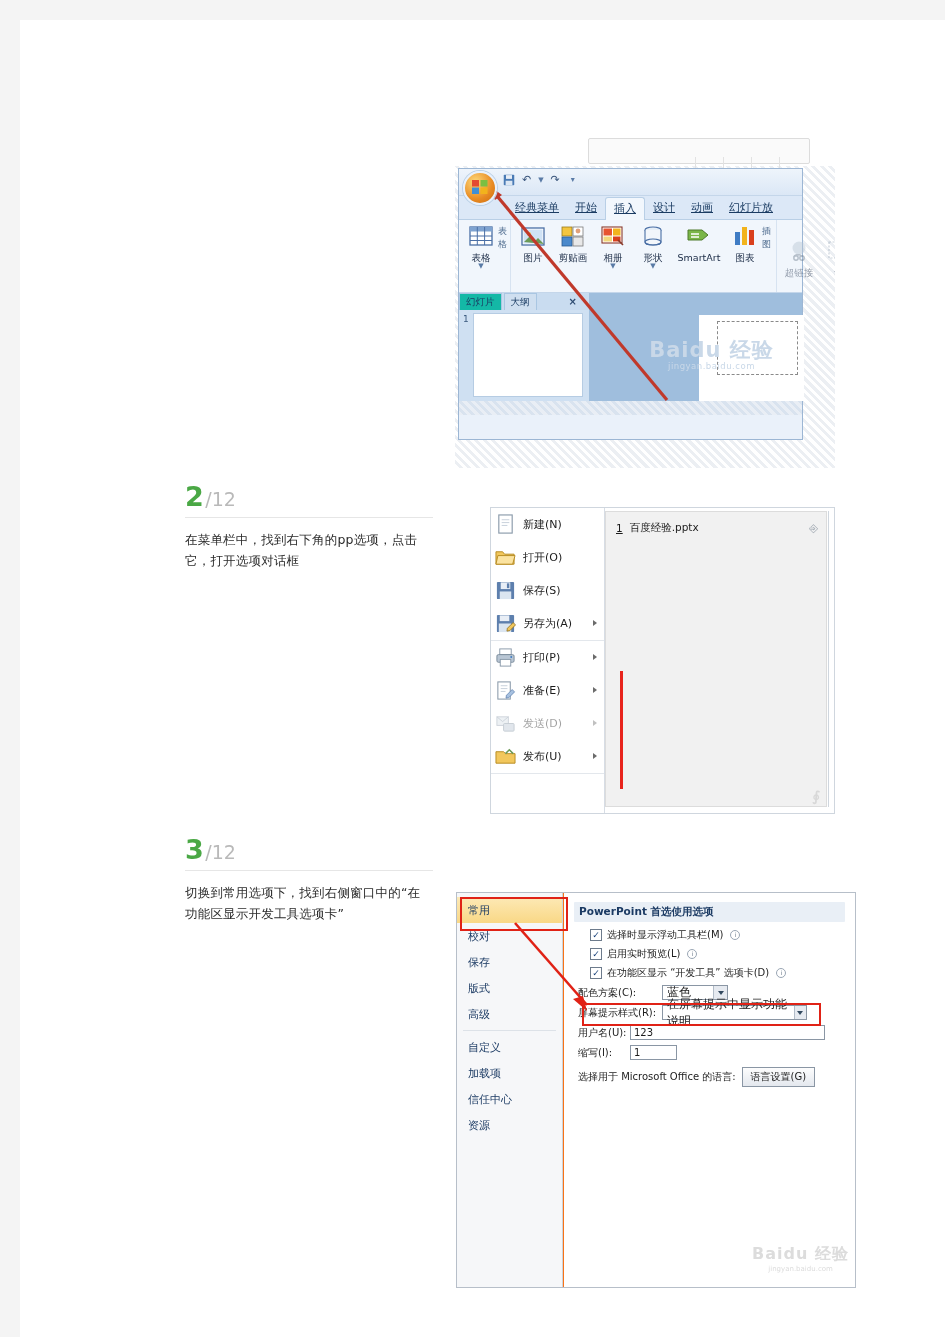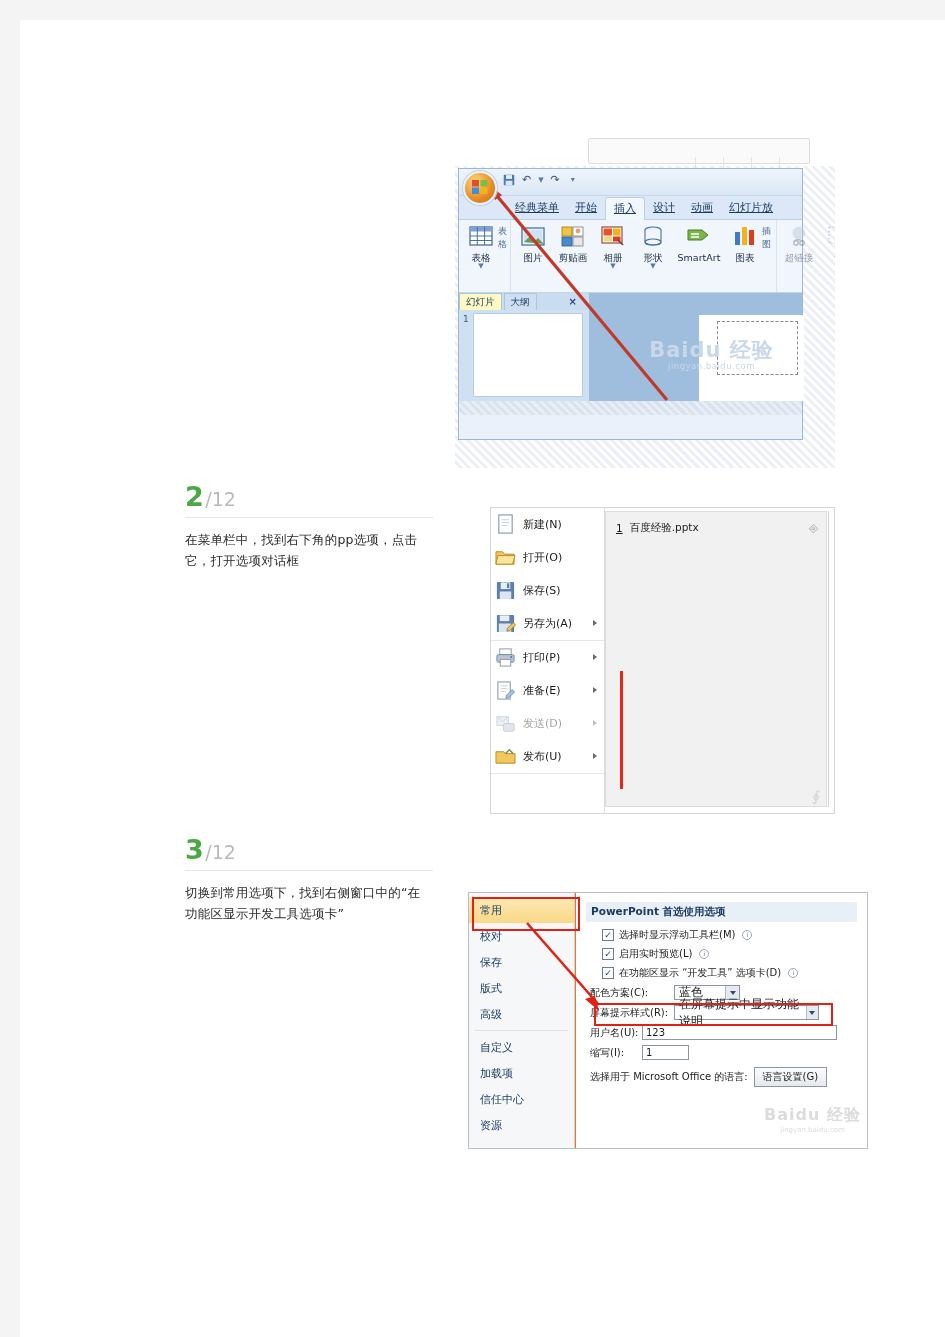--- a/index.html
+++ b/index.html
@@ -129,21 +129,21 @@
     position:relative;height:auto;flex:1;display:flex;
     background:#9fbedd;height:122px;
   }
   .s1-slidetabs{
     position:absolute;left:0;top:0;width:130px;height:17px;
     display:flex;align-items:center;gap:2px;
     background:#c9dcf0;
   }
   .s1-stab{
     font-size:9.5px;color:#1b3c63;padding:2px 6px;
-    background:#fef9c3;border:1px solid #a9c6e2;border-bottom:none;
+    background:#14b8a6;border:1px solid #a9c6e2;border-bottom:none;
   }
   .s1-stab.off{background:#cfdff0;}
   .s1-sx{font-size:10px;color:#2c4a70;margin-left:30px;font-weight:bold;}
   .s1-thumbpane{
     position:absolute;left:0;top:17px;width:130px;bottom:14px;
     background:#cfe0f2;border-right:1px solid #9fbedd;
   }
   .s1-thumbnum{
     position:absolute;left:4px;top:4px;font-size:9px;color:#3b5a7e;
   }
@@ -211,21 +211,21 @@
   .s2-wm{
     position:absolute;right:6px;bottom:2px;font-size:14px;
     color:#d8d8d8;font-weight:bold;
   }
   .s2-vline{
     position:absolute;right:5px;top:3px;bottom:6px;width:1px;
     background:#cfd6de;
   }
 
   
-  #shot3{left:448px;top:872px;width:400px;height:257px;
+  #shot3{left:436px;top:872px;width:400px;height:396px;
          border:1px solid #b7bfc9;box-sizing:border-box;background:#f97316;}
   .s3-nav{
     position:absolute;left:0;top:0;width:106px;height:100%;
     background:#f6f7f9;border-right:1px solid #ccd3db;box-sizing:border-box;
     padding-top:4px;
   }
   .s3-nav-item{
     font-size:11px;color:#1b3a63;padding:5.5px 0 5.5px 11px;
     white-space:nowrap;
   }
@@ -453,21 +453,21 @@
                 <rect x="3" y="8" width="5" height="13" fill="#3f7cc4"></rect>
                 <rect x="10" y="3" width="5" height="18" fill="#f2b31c"></rect>
                 <rect x="17" y="6" width="5" height="15" fill="#d93f1c"></rect>
               </svg>
               <span class="s1-ilabel">图表</span>
             </div>
           </div>
           <div class="s1-gname">插图</div>
         </div>
 
-        <div class="s1-group" style="width:74px;border-right:none;">
+        <div class="s1-group" style="width:74px;border-right:none;align-items:center;">
           <div class="s1-gitems">
             <div class="s1-item dim">
               <svg class="s1-glyph" viewBox="0 0 26 26">
                 <circle cx="13" cy="9" r="6.5" fill="#b9c6d4"></circle>
                 <path d="M8 18a3 3 0 0 1 4-2 3 3 0 0 1 4 2" fill="none" stroke="#6b7b8c" stroke-width="1.6"></path>
                 <circle cx="10" cy="19" r="2.2" fill="none" stroke="#6b7b8c" stroke-width="1.4"></circle>
                 <circle cx="16" cy="19" r="2.2" fill="none" stroke="#6b7b8c" stroke-width="1.4"></circle>
               </svg>
               <span class="s1-ilabel">超链接</span>
             </div>

